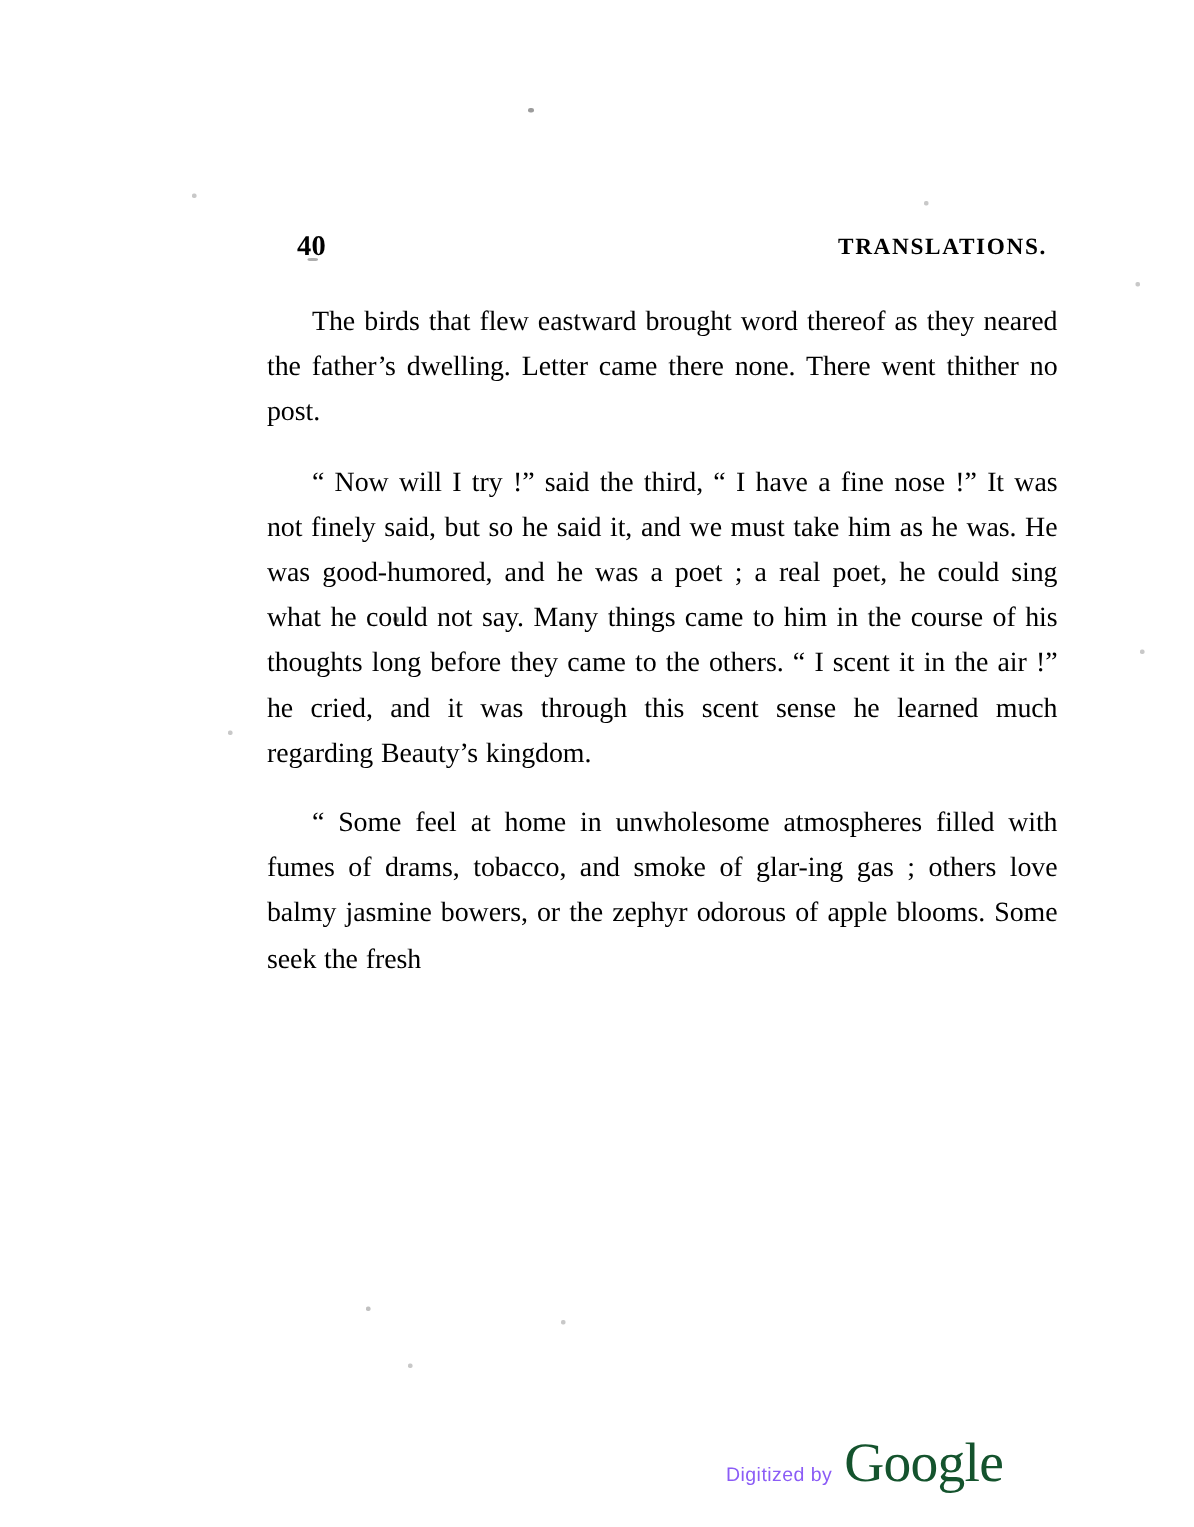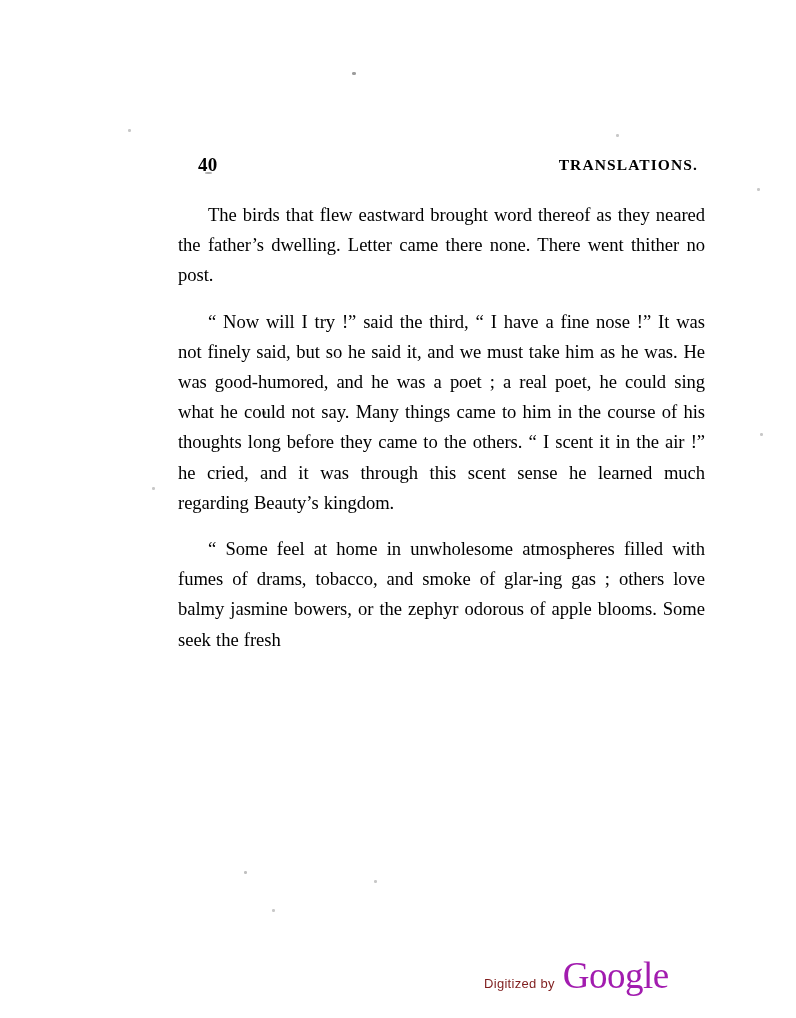--- a/index.html
+++ b/index.html
@@ -99,28 +99,28 @@
     top: 957px;
     display: flex;
     align-items: baseline;
     color: #c9c9c9;
     user-select: none;
   }
   .wm-digitized {
     font-family: "Liberation Sans", "DejaVu Sans", sans-serif;
     font-size: 13px;
     letter-spacing: 0.3px;
-    color: #7f1d1d;
+    color: #8b5cf6;
   }
   .wm-google {
     font-family: "Liberation Serif", "DejaVu Serif", serif;
     font-size: 37px;
     letter-spacing: -0.5px;
     margin-left: 8px;
-    color: #a21caf;
+    color: #14532d;
     line-height: 1;
   }
 </style>
 </head>
 <body>
 
 <div class="page">
 
   <div class="running-head">
     <span class="folio">40</span>

